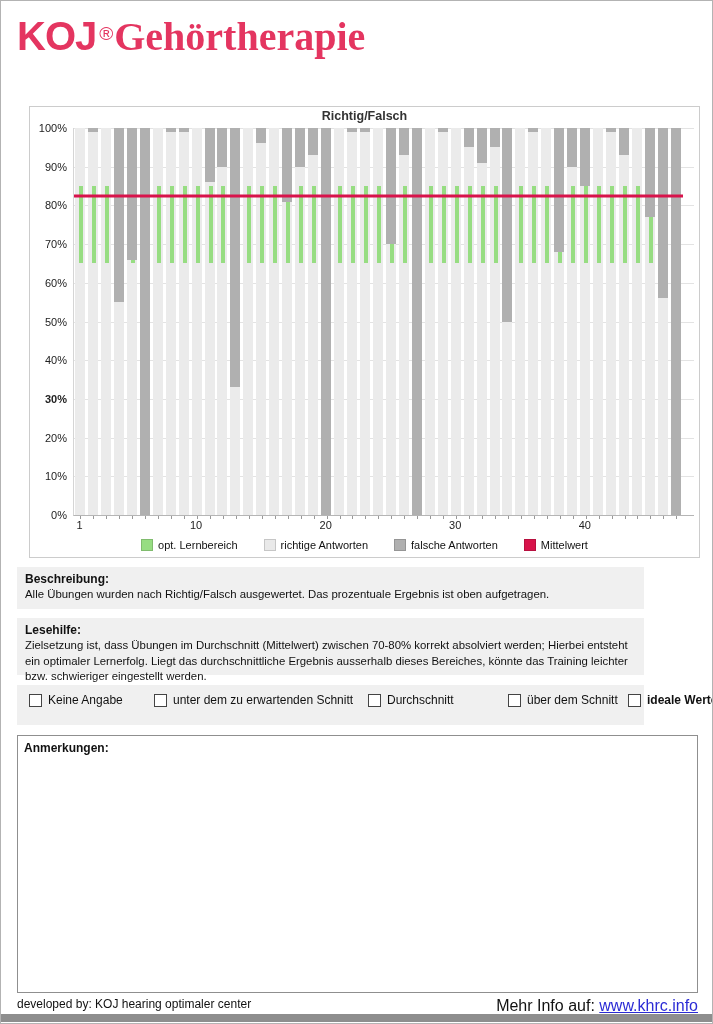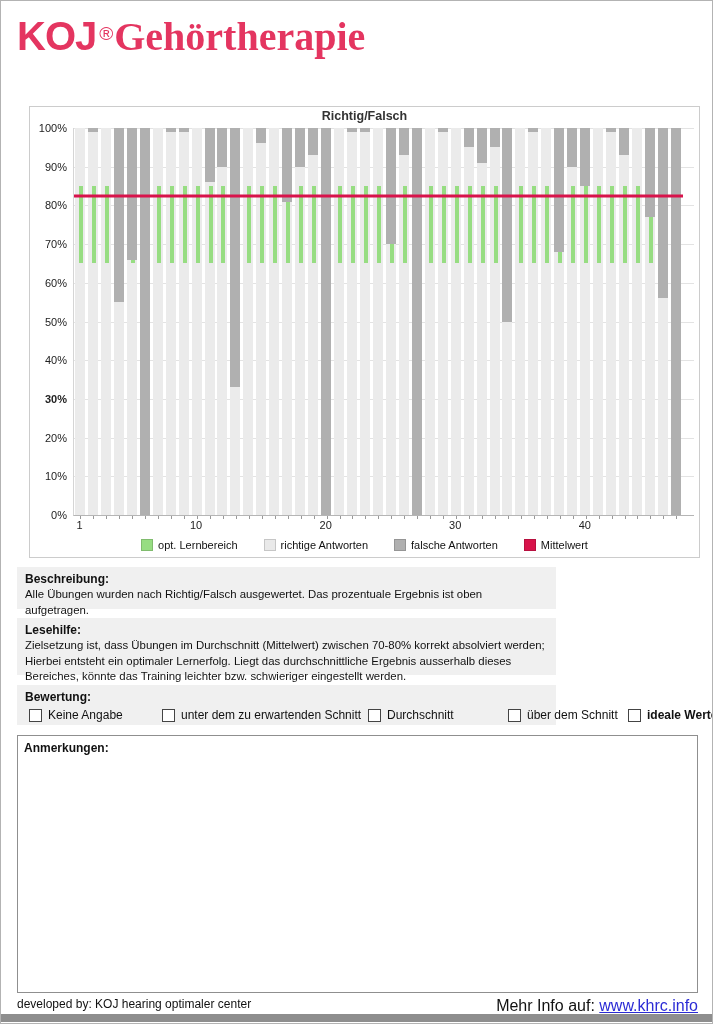--- a/index.html
+++ b/index.html
@@ -38,32 +38,32 @@
   .gbar{position:absolute;left:5px;width:4px;bottom:65%;height:20%;z-index:2;}
   .mline{position:absolute;left:0;width:100%;height:3px;z-index:5;transform:translateY(-50%);}
   .x-labels{position:absolute;left:43px;top:412px;width:609px;height:14px;}
   .xlabel{position:absolute;transform:translateX(-50%);font-size:11px;color:#222;}
   .legend{position:absolute;left:0;bottom:6px;width:100%;display:flex;
           justify-content:center;gap:26px;font-size:11px;color:#111;}
   .legend-item{display:flex;align-items:center;gap:5px;}
   .swatch{width:10px;height:10px;display:inline-block;border:1px solid rgba(0,0,0,0.15);}
 
   
-  .block{position:absolute;left:16px;width:539px;background:#f0f0f0;box-sizing:border-box;
+  .block{position:absolute;left:16px;width:627px;background:#f0f0f0;box-sizing:border-box;
          padding:5px 8px;}
   .block .btitle{font-size:12px;font-weight:bold;color:#111;line-height:15px;}
   .block .btext{font-size:11.4px;color:#111;line-height:15.5px;}
   .beschreibung{top:566px;height:42px;}
   .lesehilfe{top:617px;height:57px;}
   .bewertung{top:684px;height:40px;}
   .bw-row{position:relative;height:17px;margin-top:3px;}
   .bw-item{position:absolute;top:0;display:flex;align-items:center;gap:6px;
            font-size:12px;color:#111;white-space:nowrap;cursor:default;}
   .bw-item:nth-of-type(1){left:4px;}
-  .bw-item:nth-of-type(2){left:137px;}
+  .bw-item:nth-of-type(2){left:129px;}
   .bw-item:nth-of-type(3){left:343px;}
   .bw-item:nth-of-type(4){left:464px;padding-left:19px;}
   .bw-item:nth-of-type(5){left:603px;font-weight:bold;}
   .cbox{width:11px;height:11px;border:1px solid #444;background:#fff;display:inline-block;}
 
   
   .anmerkungen{position:absolute;left:16px;top:734px;width:679px;height:256px;
                border:1px solid #8f8f8f;background:#fff;}
   .anmerkungen .btitle{font-size:12px;font-weight:bold;color:#111;padding:5px 0 0 6px;}
 
@@ -366,21 +366,20 @@
     <div class="btitle">Beschreibung:</div>
     <div class="btext">Alle Übungen wurden nach Richtig/Falsch ausgewertet. Das prozentuale Ergebnis ist oben aufgetragen.</div>
   </div>
 
   <div class="block lesehilfe">
     <div class="btitle">Lesehilfe:</div>
     <div class="btext">Zielsetzung ist, dass Übungen im Durchschnitt (Mittelwert) zwischen 70-80% korrekt absolviert werden; Hierbei entsteht ein optimaler Lernerfolg. Liegt das durchschnittliche Ergebnis ausserhalb dieses Bereiches, könnte das Training leichter bzw. schwieriger eingestellt werden.</div>
   </div>
 
   <div class="block bewertung">
-    <div class="btitle">Bewertung:</div>
     <div class="bw-row">
         <div class="bw-item">
           <div class="cbox"></div>
           <div>Keine Angabe</div>
         </div>
         <div class="bw-item">
           <div class="cbox"></div>
           <div>unter dem zu erwartenden Schnitt</div>
         </div>
         <div class="bw-item">

